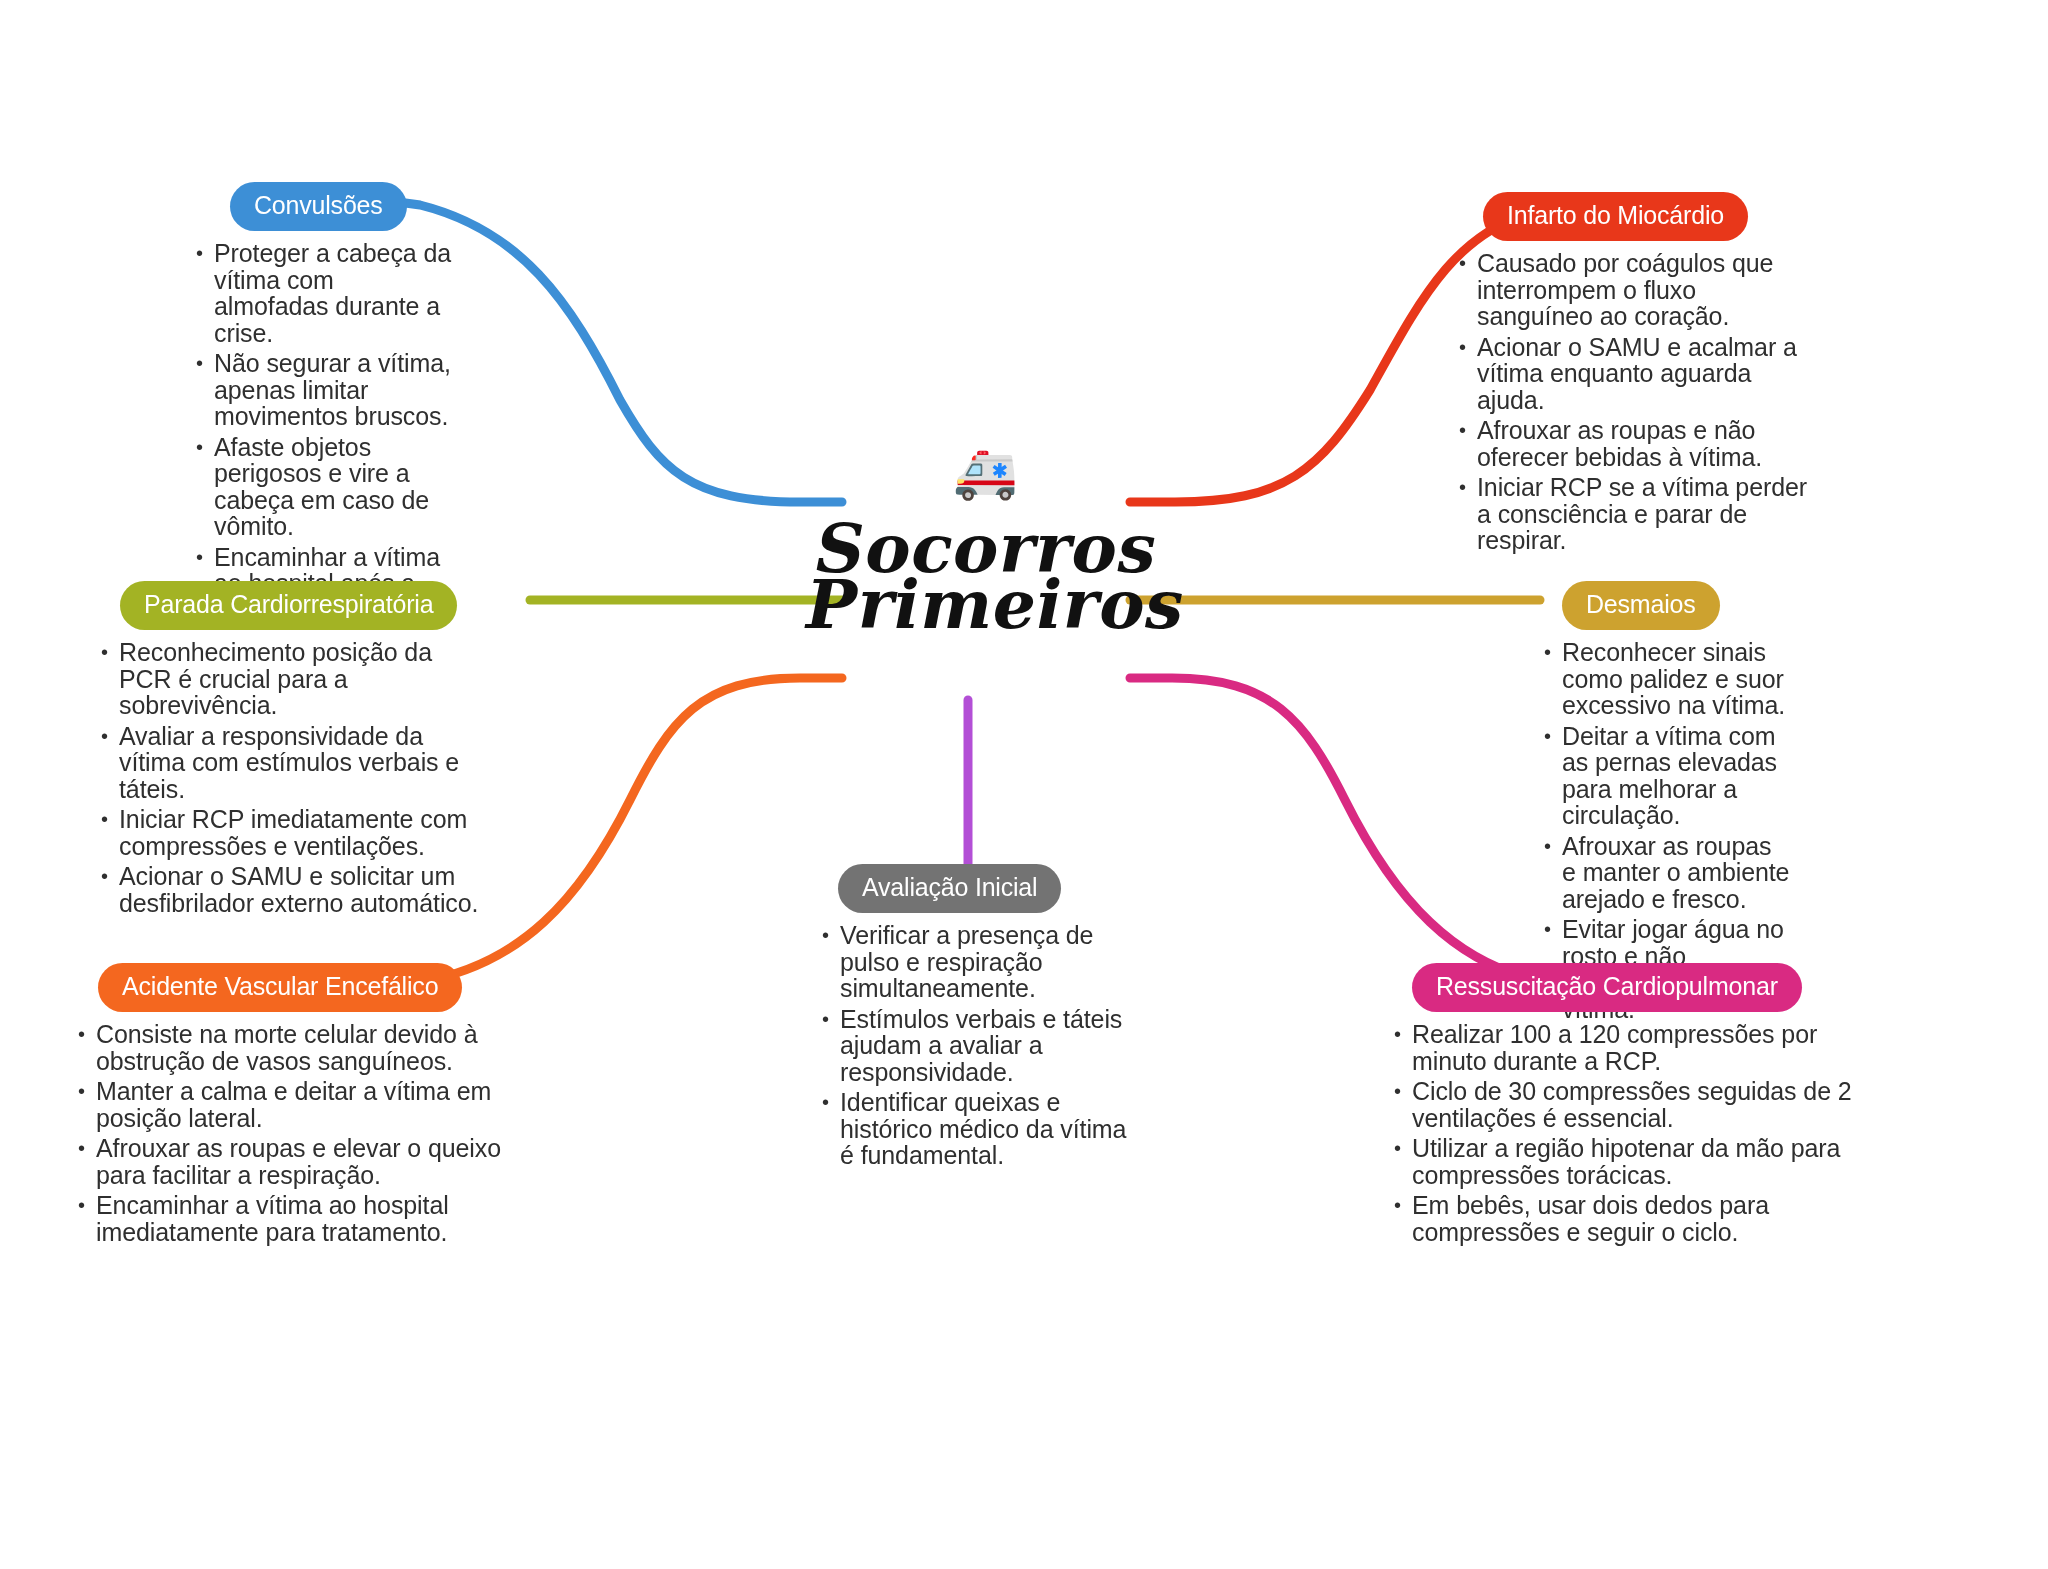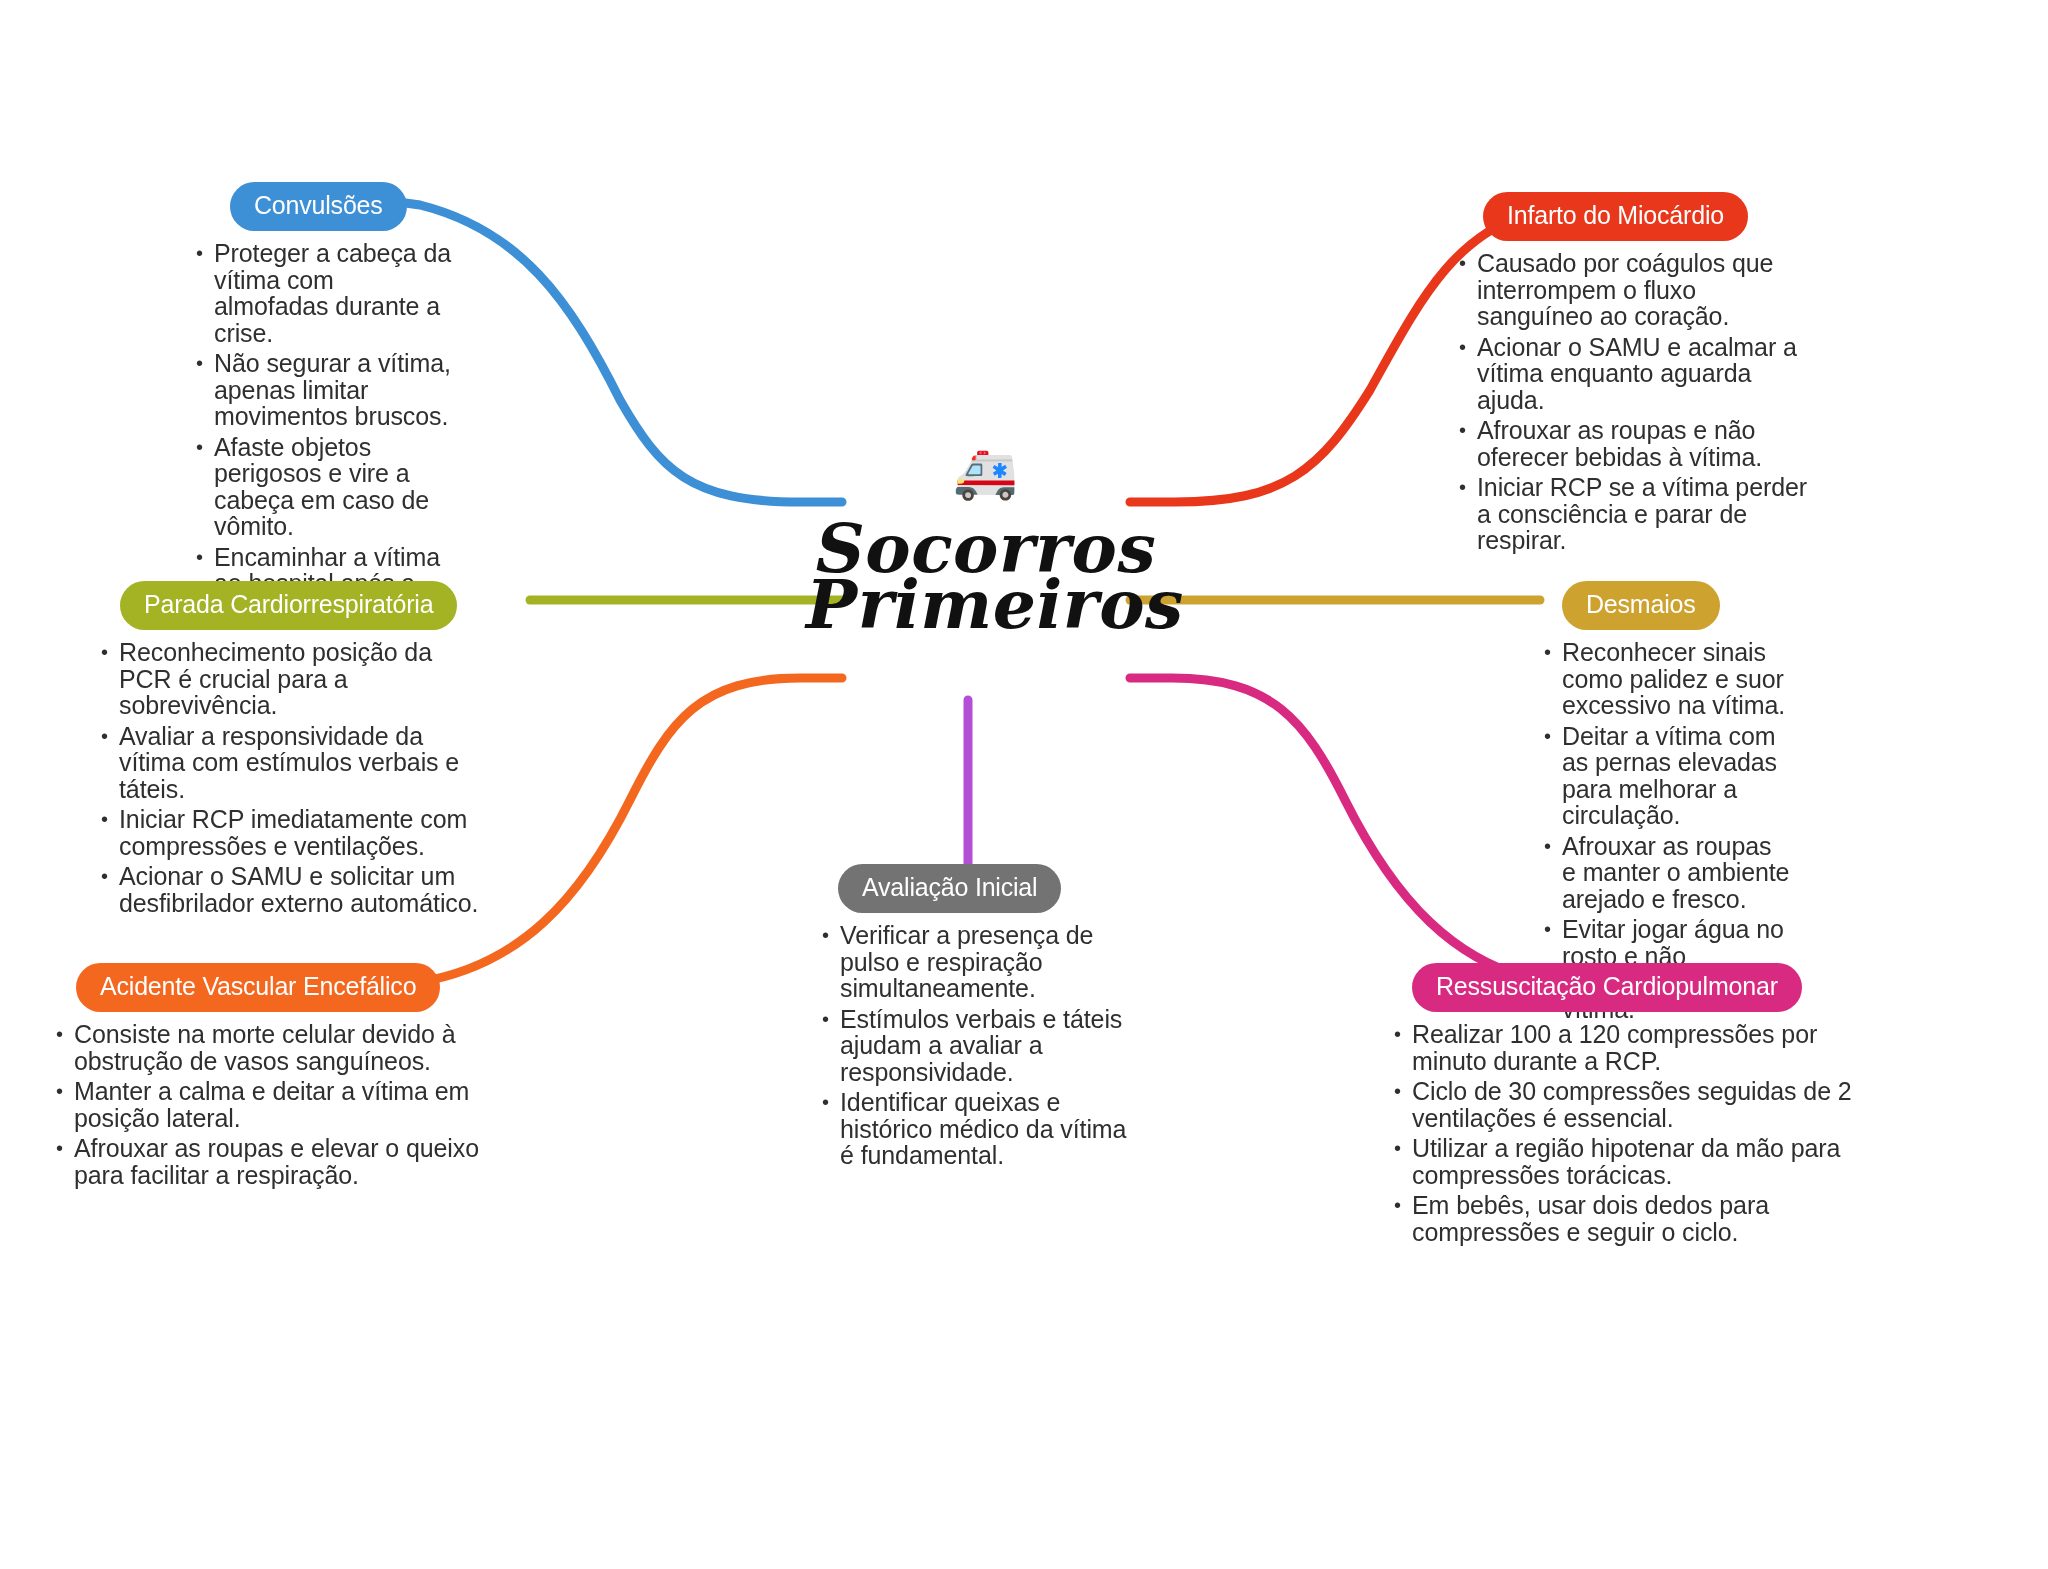--- a/index.html
+++ b/index.html
@@ -98,21 +98,21 @@
 
   
   .b-convulsoes       { left: 192px;  top: 182px;  width: 262px; }
   .b-convulsoes .branch-header { margin-left: 38px; }
   .b-infarto          { left: 1455px; top: 192px;  width: 352px; }
   .b-infarto .branch-header { margin-left: 28px; }
   .b-parada           { left: 97px;   top: 581px;  width: 390px; }
   .b-parada .branch-header { margin-left: 23px; }
   .b-desmaios         { left: 1540px; top: 581px;  width: 250px; }
   .b-desmaios .branch-header { margin-left: 22px; }
-  .b-ave              { left: 52px;   top: 963px;  width: 430px; }
+  .b-ave              { left: 74px;   top: 963px;  width: 430px; }
   .b-ave .branch-header { margin-left: 24px; }
   .b-avaliacao        { left: 818px;  top: 864px;  width: 312px; }
   .b-avaliacao .branch-header { margin-left: 20px; }
   .b-rcp              { left: 1390px; top: 963px;  width: 470px; }
   .b-rcp .branch-header { margin-left: 22px; }
 </style>
 </head>
 <body>
 
 <div id="mindmap-canvas">
@@ -179,20 +179,21 @@
       <li>Evitar jogar água no rosto e não movimentar a vítima.</li>
     </ul>
   </div>
 
   <div class="branch b-ave">
     <div class="branch-header" style="background:#f4671f">Acidente Vascular Encefálico</div>
     <ul class="branch-list">
       <li>Consiste na morte celular devido à obstrução de vasos sanguíneos.</li>
       <li>Manter a calma e deitar a vítima em posição lateral.</li>
       <li>Afrouxar as roupas e elevar o queixo para facilitar a respiração.</li>
+      <li>Encaminhar a vítima ao hospital imediatamente para tratamento.</li>
     </ul>
   </div>
 
   <div class="branch b-avaliacao">
     <div class="branch-header" style="background:#737373">Avaliação Inicial</div>
     <ul class="branch-list">
       <li>Verificar a presença de pulso e respiração simultaneamente.</li>
       <li>Estímulos verbais e táteis ajudam a avaliar a responsividade.</li>
       <li>Identificar queixas e histórico médico da vítima é fundamental.</li>
     </ul>

